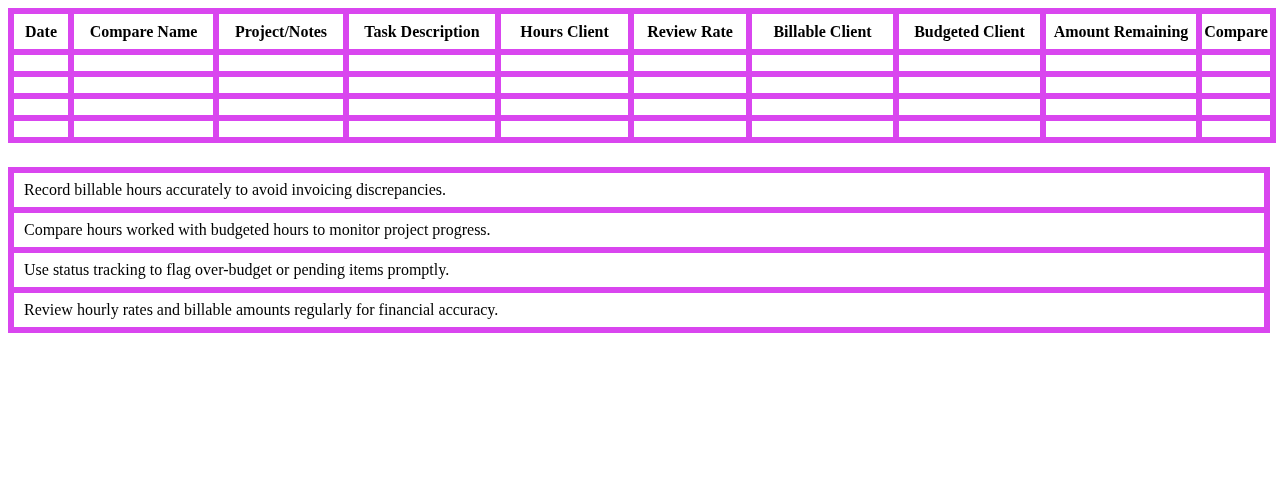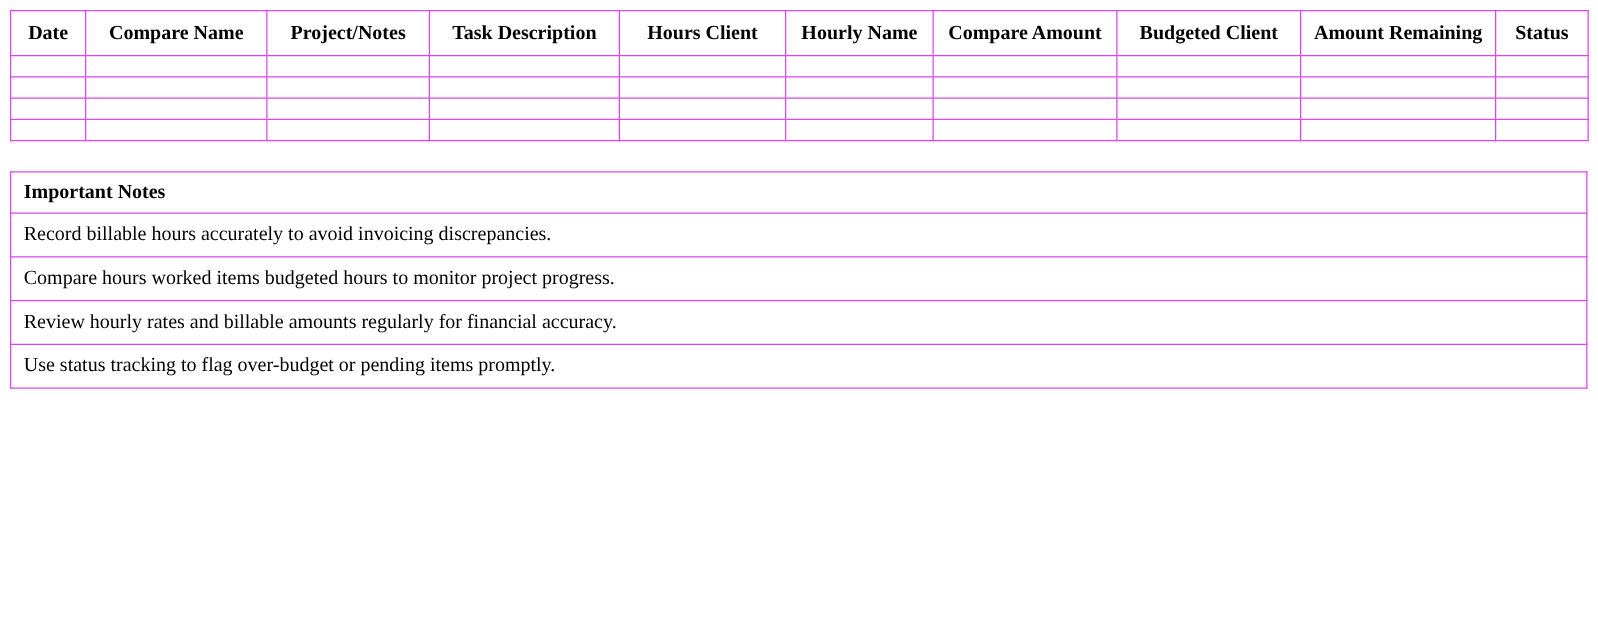--- a/index.html
+++ b/index.html
@@ -17,21 +17,21 @@
     top: 8px;
     left: 8px;
     width: 1262px;
   }
   table {
     border-collapse: collapse;
     width: 1262px;
     table-layout: fixed;
   }
   th, td {
-    border: 1px solid #d946ef;
+    border: 6px solid #d946ef;
     overflow: hidden;
     white-space: nowrap;
   }
   
   .timesheet th {
     height: 35px;
     font-size: 16px;
     font-weight: bold;
     text-align: center;
     vertical-align: middle;
@@ -82,25 +82,25 @@
       <col class="col-hrem">
         <col class="col-status">
     </colgroup>
     <thead>
       <tr>
         <th>Date</th>
         <th>Compare Name</th>
         <th>Project/Notes</th>
         <th>Task Description</th>
         <th>Hours Client</th>
-        <th>Hourly Name</th>
-        <th>Compare Amount</th>
+        <th>Review Rate</th>
+        <th>Billable Client</th>
         <th>Budgeted Client</th>
         <th>Amount Remaining</th>
-        <th>Status</th>
+        <th>Compare</th>
       </tr>
     </thead>
     <tbody id="timesheet-body">
         <tr>
           <td></td>
           <td></td>
           <td></td>
           <td></td>
           <td></td>
           <td></td>
@@ -143,31 +143,28 @@
           <td></td>
           <td></td>
           <td></td>
           <td></td>
         </tr>
       </tbody>
   </table>
 
   <table class="notes">
     <tbody>
-      <tr class="notes-title-row">
-        <td>Important Notes</td>
-      </tr>
       <tr class="note-row">
         <td>Record billable hours accurately to avoid invoicing discrepancies.</td>
       </tr>
       <tr class="note-row">
-        <td>Compare hours worked items budgeted hours to monitor project progress.</td>
+        <td>Compare hours worked with budgeted hours to monitor project progress.</td>
+      </tr>
+      <tr class="note-row">
+        <td>Use status tracking to flag over-budget or pending items promptly.</td>
       </tr>
       <tr class="note-row">
         <td>Review hourly rates and billable amounts regularly for financial accuracy.</td>
-      </tr>
-      <tr class="note-row">
-        <td>Use status tracking to flag over-budget or pending items promptly.</td>
       </tr>
     </tbody>
   </table>
 
 </div>
 
 </body></html>

